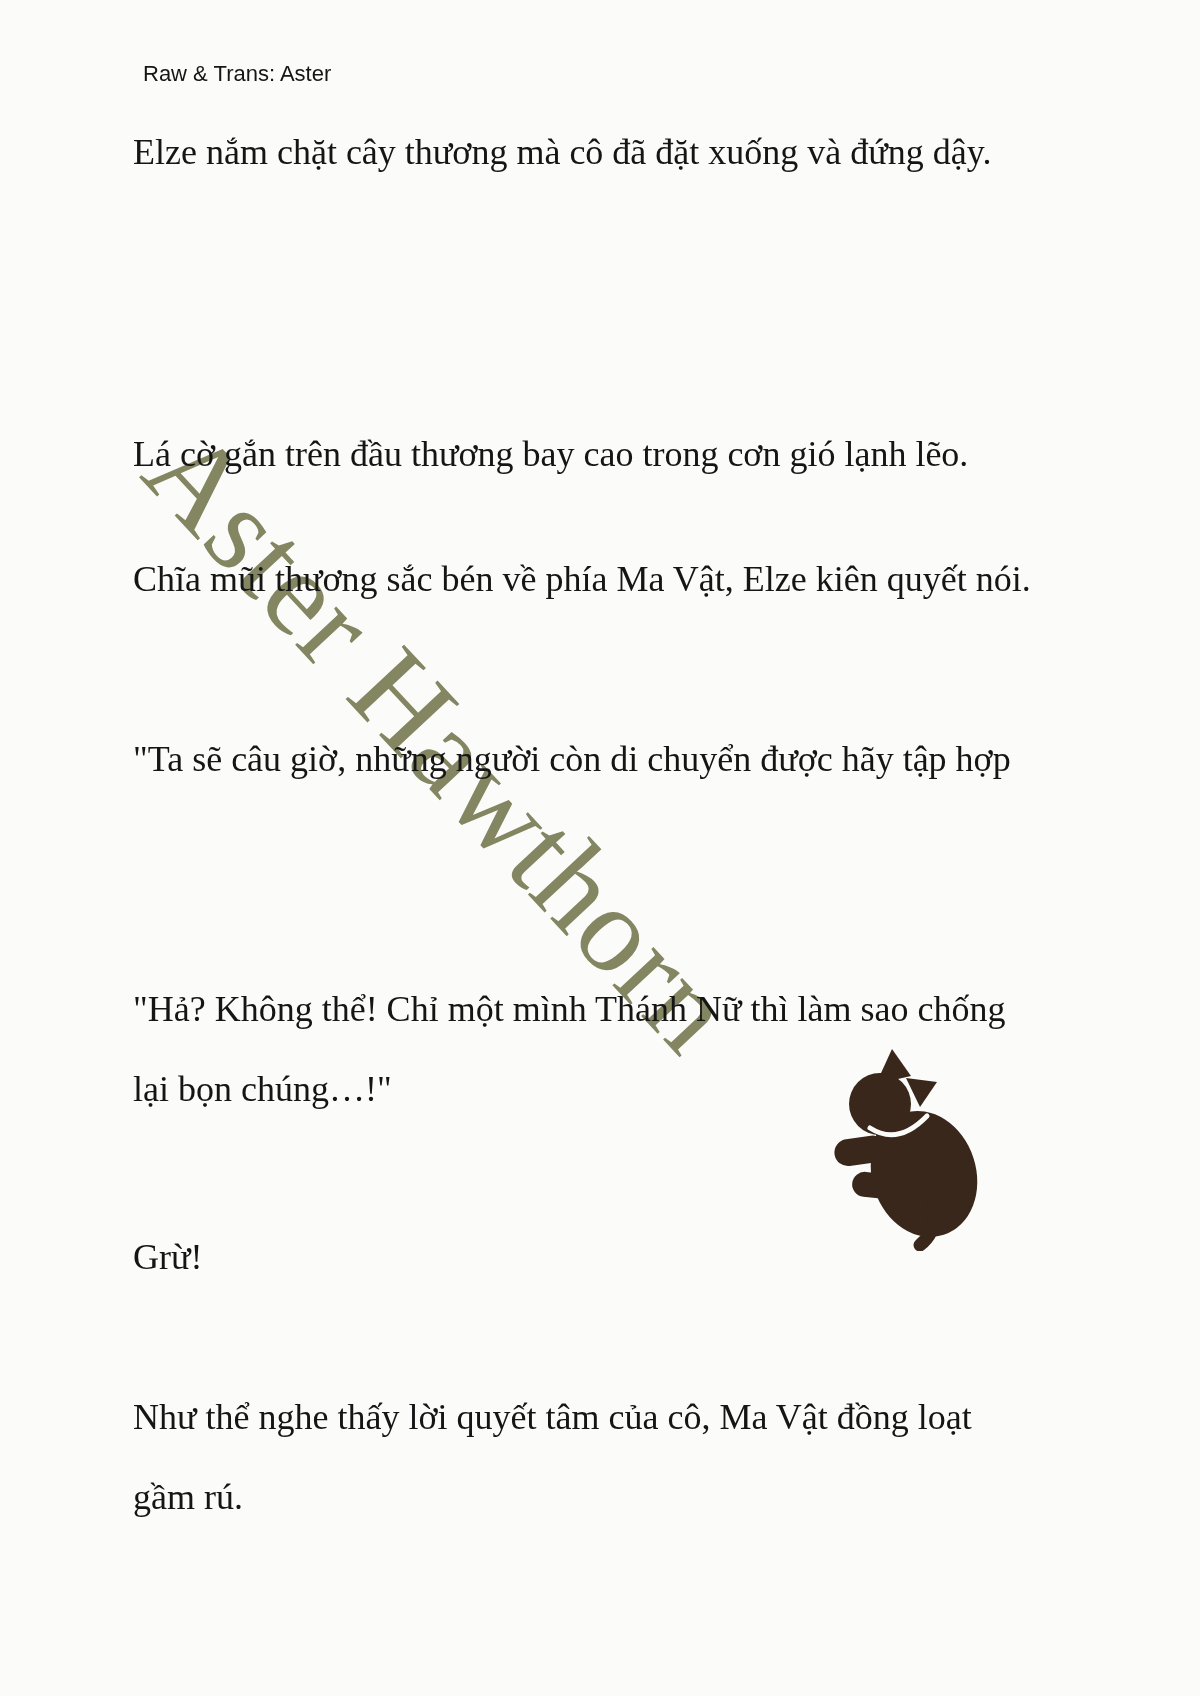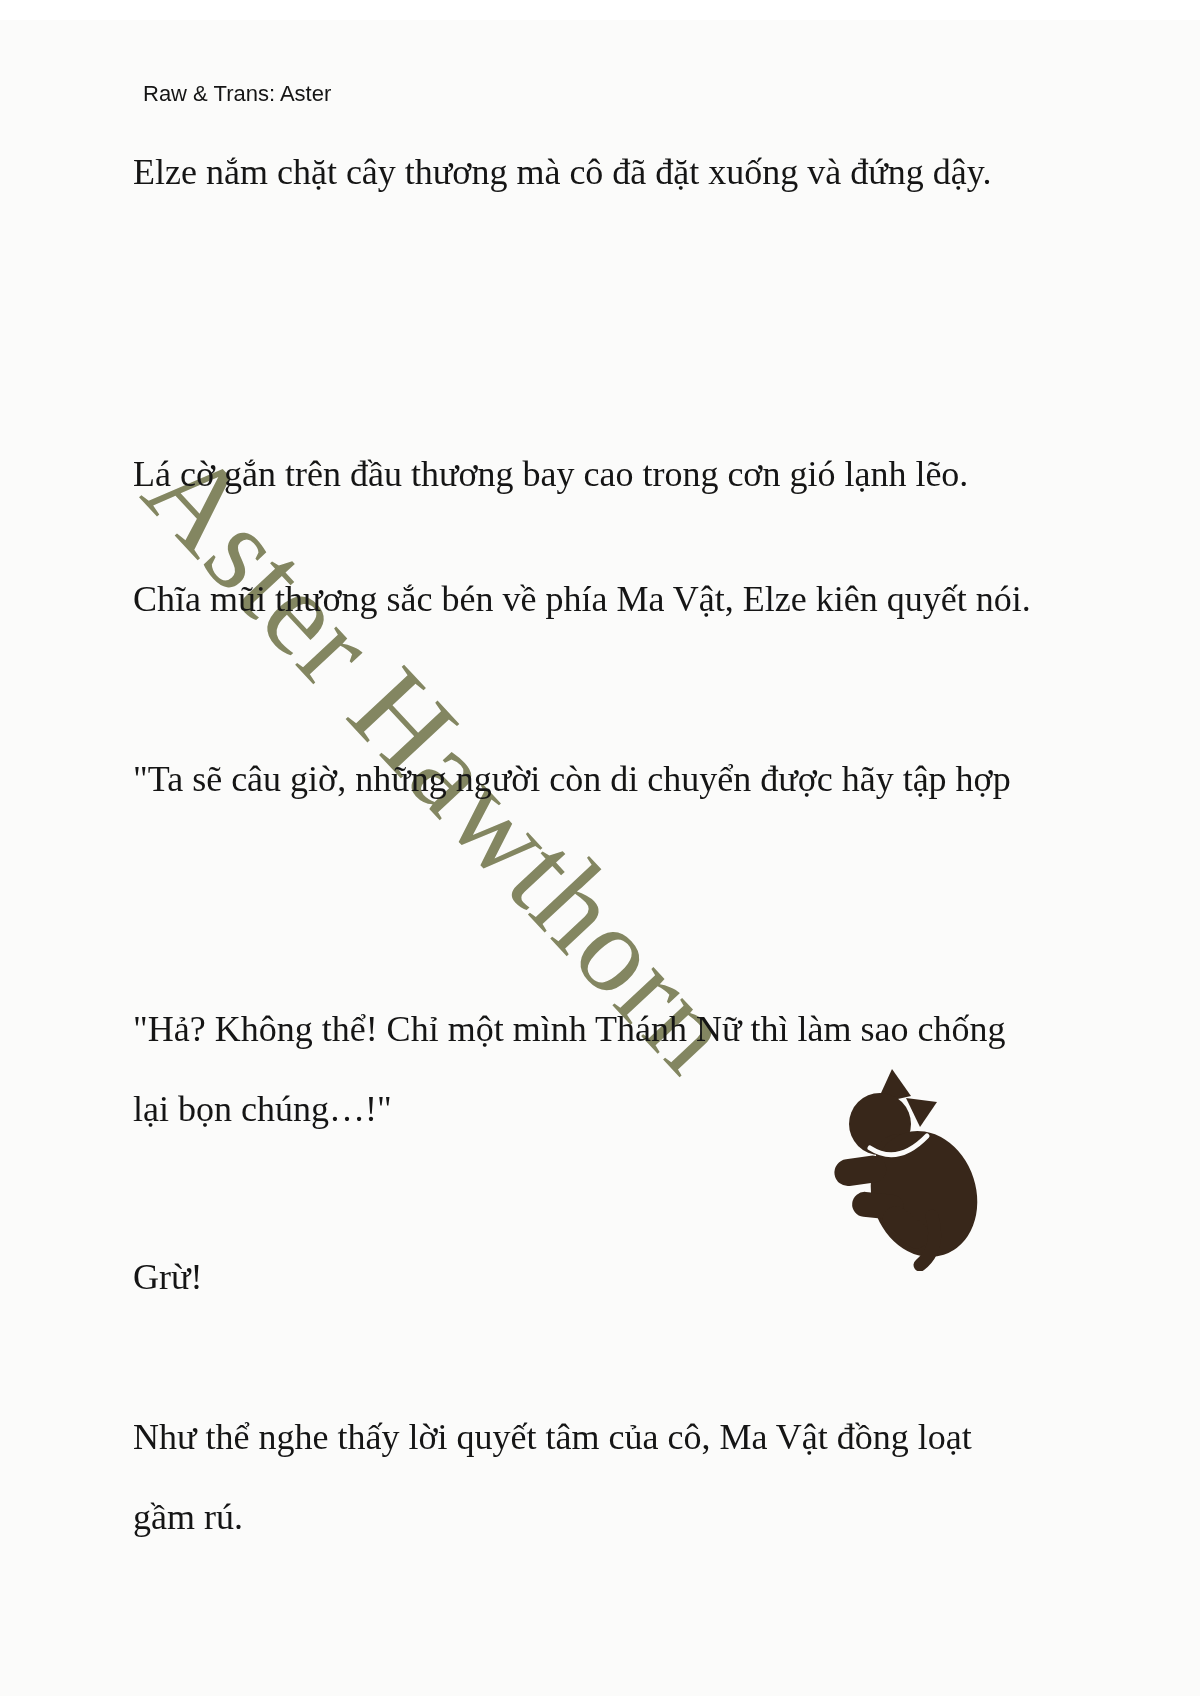--- a/index.html
+++ b/index.html
@@ -10,21 +10,20 @@
     width: 1200px;
     height: 1696px;
     overflow: hidden;
     position: relative;
     font-family: "Liberation Serif", serif;
   }
   .page {
     position: absolute;
     inset: 0;
     background: #fbfbfa;
-    margin-top: 20px;
   }
   .credit {
     position: absolute;
     left: 143px;
     top: 60px;
     font-family: "Liberation Sans", sans-serif;
     font-size: 22px;
     line-height: 1.3;
     z-index: 3;
     white-space: nowrap;

